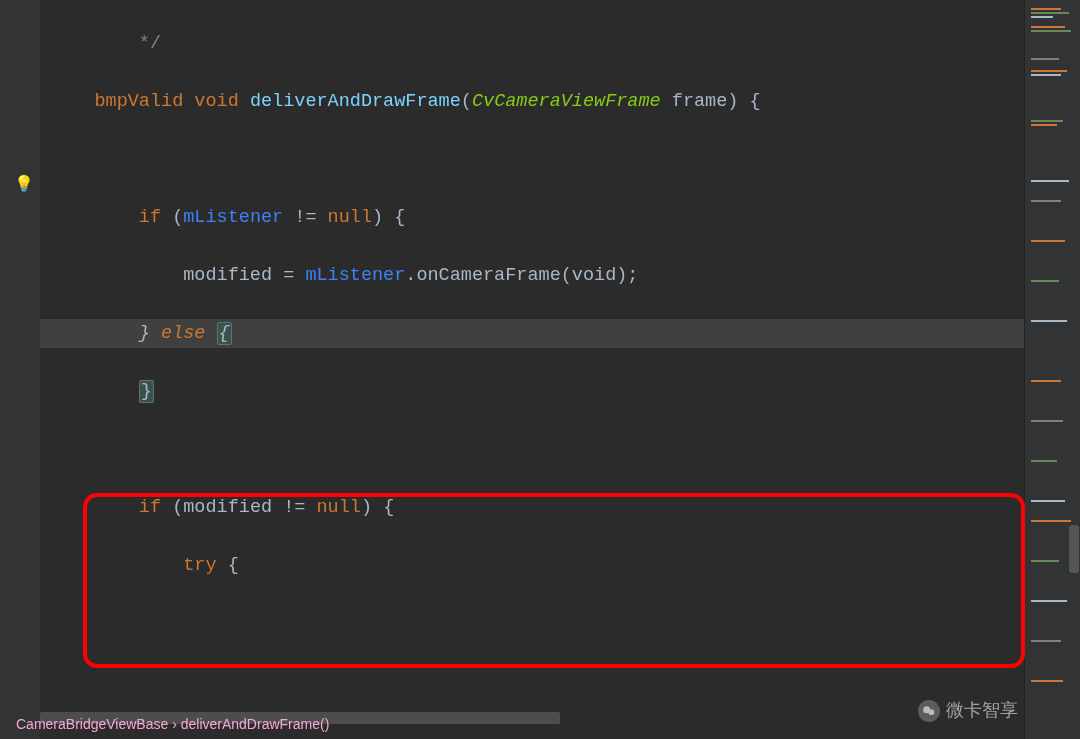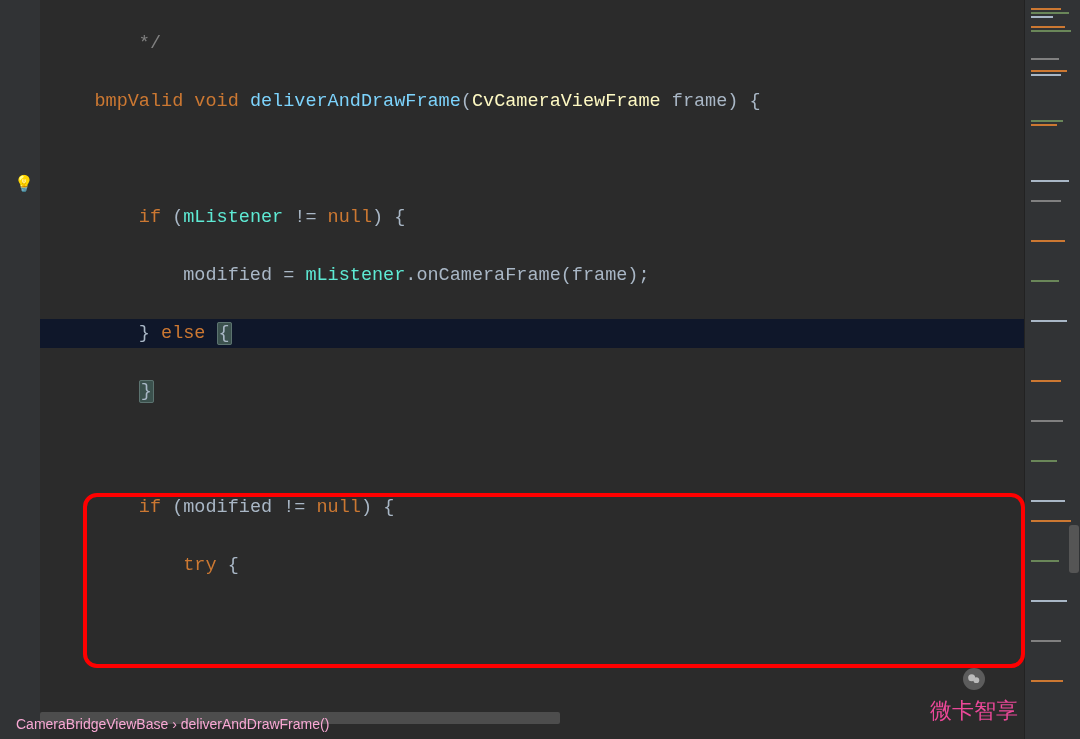--- a/index.html
+++ b/index.html
@@ -35,25 +35,25 @@
     font-size: 16px;
   }
   .code-area {
     flex: 1;
     position: relative;
     padding-top: 0px;
     white-space: pre;
     overflow: hidden;
   }
   .line { height: 29px; padding-left: 10px; }
-  .line.highlight { background: #0f172a; }
+  .line.highlight { background: #404040; font-style: italic; }
   .kw { color: #cc7832; }
   .method-decl { color: #7dd3fc; }
-  .type { color: #fef9c3; }
-  .field { color: #5eead4; }
+  .type { color: #84cc16; font-style: italic; }
+  .field { color: #3b82f6; }
   .comment { color: #808080; }
   .brace-hl { background: #3b514d; border: 1px solid #5c7370; border-radius:2px; padding:0 1px; }
   .highlight-box {
     position: absolute;
     left: 83px;
     top: 493px;
     width: 942px;
     height: 175px;
     border: 4px solid #ff0000;
     border-radius: 14px;
@@ -75,25 +75,24 @@
     left: 6px;
     height: 2px;
   }
   .watermark {
     position: absolute;
     right: 62px;
     bottom: 14px;
     display: flex;
     align-items: center;
     gap: 6px;
-    color: #ec4899;
+    color: #a3a3a3;
     font-family: "Microsoft YaHei", sans-serif;
-    font-size: 22px;
+    font-size: 18px;
     z-index: 10;
-    flex-direction: column;
   }
   .wm-icon {
     width: 22px; height: 22px;
     border-radius: 50%;
     background: #5c5c5c;
     display: flex; align-items: center; justify-content: center;
     font-size: 13px; color: #bbb;
   }
   .bottom-scroll {
     position: absolute;
@@ -120,21 +119,21 @@
 
 <div class="editor-wrap">
   <div class="gutter">
     <span class="bulb-icon">💡</span>
   </div>
   <div class="code-area">
 <div class="line"><span class="comment">        <span>*/</span></span></div>
 <div class="line">    <span class="kw">bmpValid</span> <span class="kw">void</span> <span class="method-decl">deliverAndDrawFrame</span>(<span class="type">CvCameraViewFrame</span> <span>frame</span><span>) {</span></div>
 <div class="line"> </div>
 <div class="line">        <span class="kw">if</span><span> (</span><span class="field">mListener</span><span> != </span><span class="kw">null</span><span>) {</span></div>
-<div class="line">            <span>modified</span><span> = </span><span class="field">mListener</span><span>.</span><span>onCameraFrame</span><span>(frame);</span></div>
+<div class="line">            <span>modified</span><span> = </span><span class="field">mListener</span><span>.</span><span>onCameraFrame</span><span>(void);</span></div>
 <div class="line highlight">        <span>}</span><span class="kw"> else </span><span class="brace-hl">{</span></div>
 <div class="line">        <span class="brace-hl">}</span></div>
 <div class="line"> </div>
 <div class="line">        <span class="kw">if</span><span> (</span><span>modified</span><span> != </span><span class="kw">null</span><span>) {</span></div>
 <div class="line">            <span class="kw">try</span><span> {</span></div>
 
 
 
 
 

